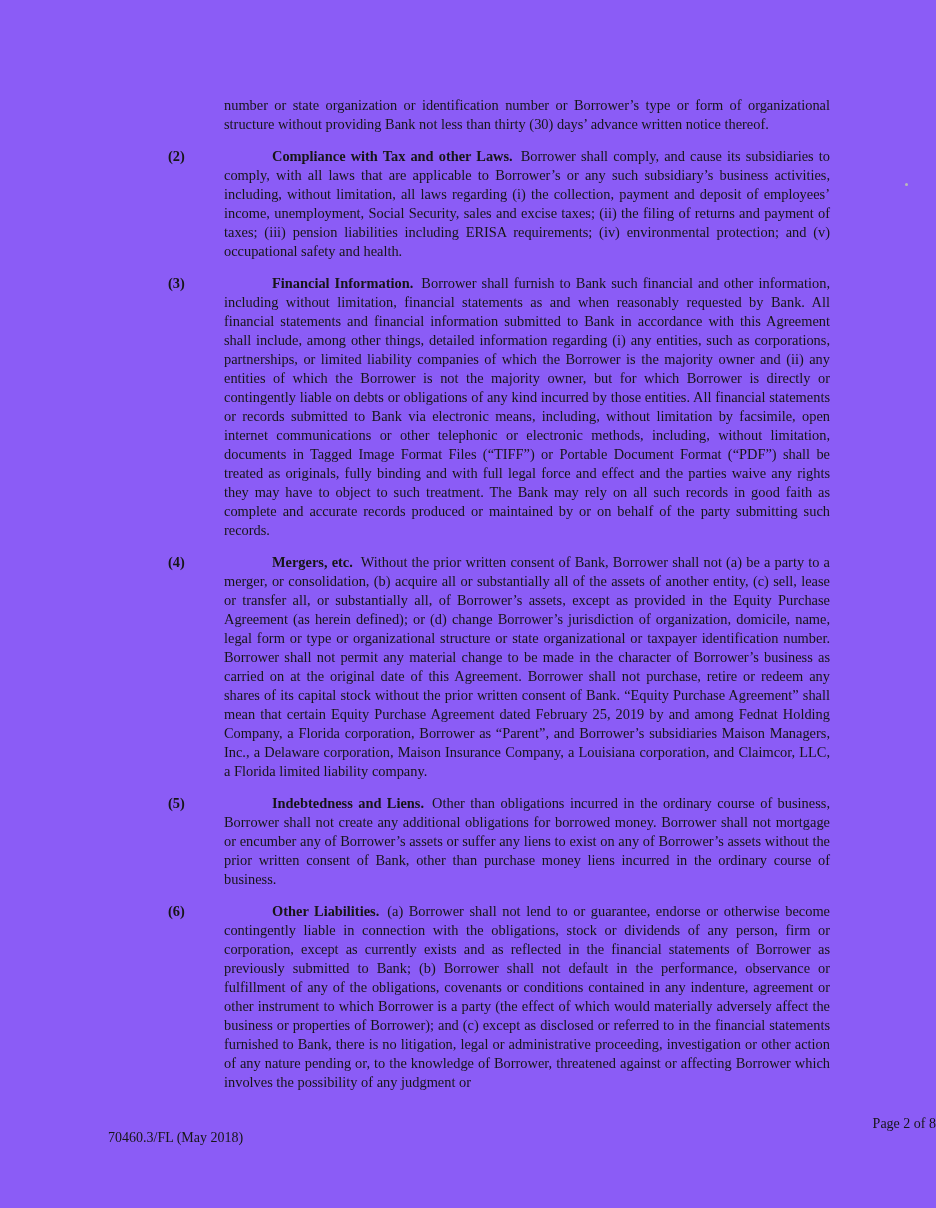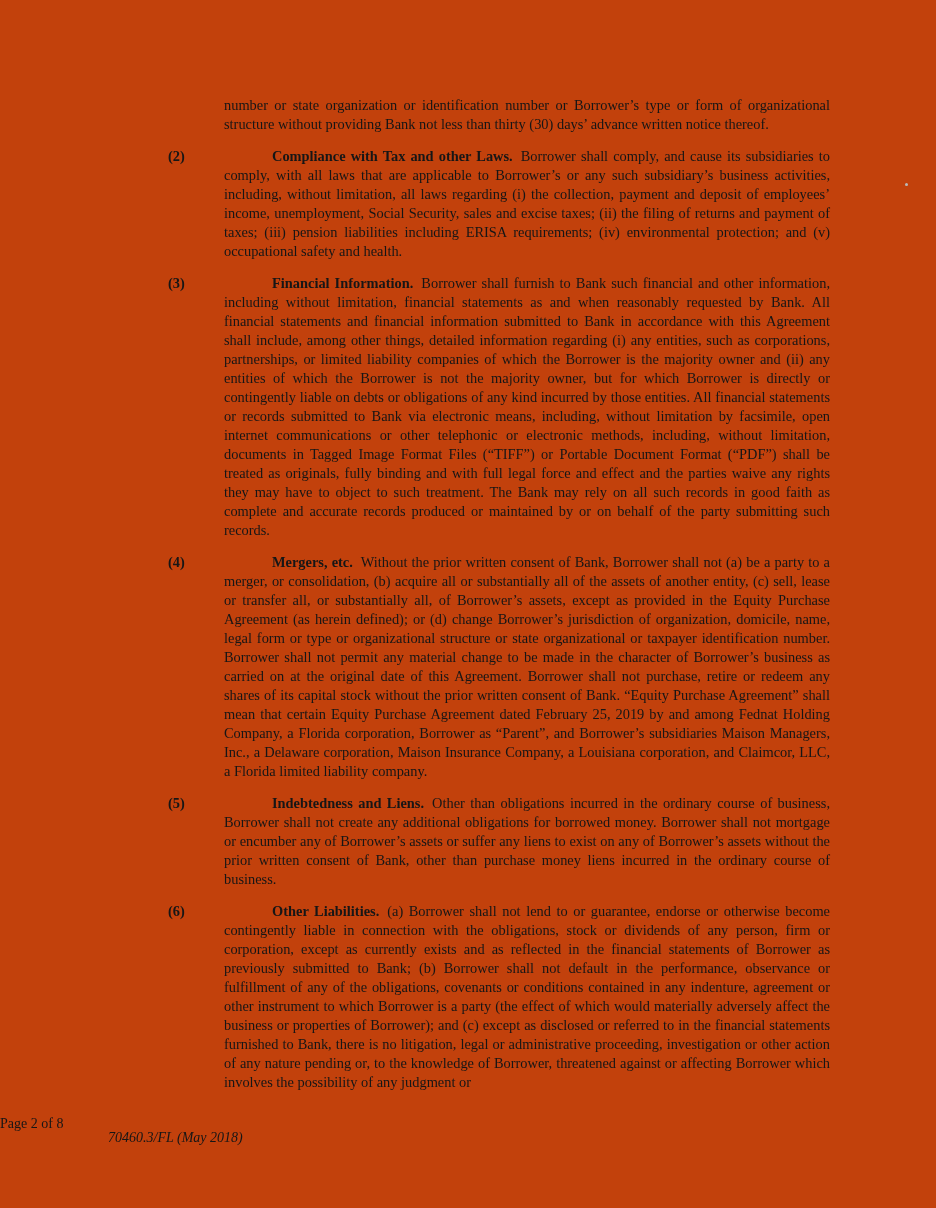--- a/index.html
+++ b/index.html
@@ -4,21 +4,21 @@
 <style>
   html, body {
     margin: 0;
     padding: 0;
     background: #ffffff;
   }
   .page {
     position: relative;
     width: 936px;
     height: 1208px;
-    background: #c2410c;
+    background: #8b5cf6;
     overflow: hidden;
     font-family: "Liberation Serif", "DejaVu Serif", serif;
     color: #161616;
     font-size: 14.4px;
     line-height: 19px;
   }
   .content {
     position: absolute;
     top: 96px;
     left: 168px;
@@ -45,29 +45,28 @@
   .sec-head {
     font-weight: bold;
     margin-right: 8px;
     margin-left: 48px;
   }
   .footer-center {
     position: absolute;
     top: 1114px;
     left: 0;
     width: 936px;
-    text-align: left;
+    text-align: right;
     font-size: 14px;
   }
   .footer-left {
     position: absolute;
     top: 1128px;
     left: 108px;
     font-size: 14px;
-    font-style: italic;
   }
   .speck {
     position: absolute;
     top: 183px;
     left: 905px;
     width: 3px;
     height: 3px;
     border-radius: 50%;
     background: #b9b9b9;
   }

